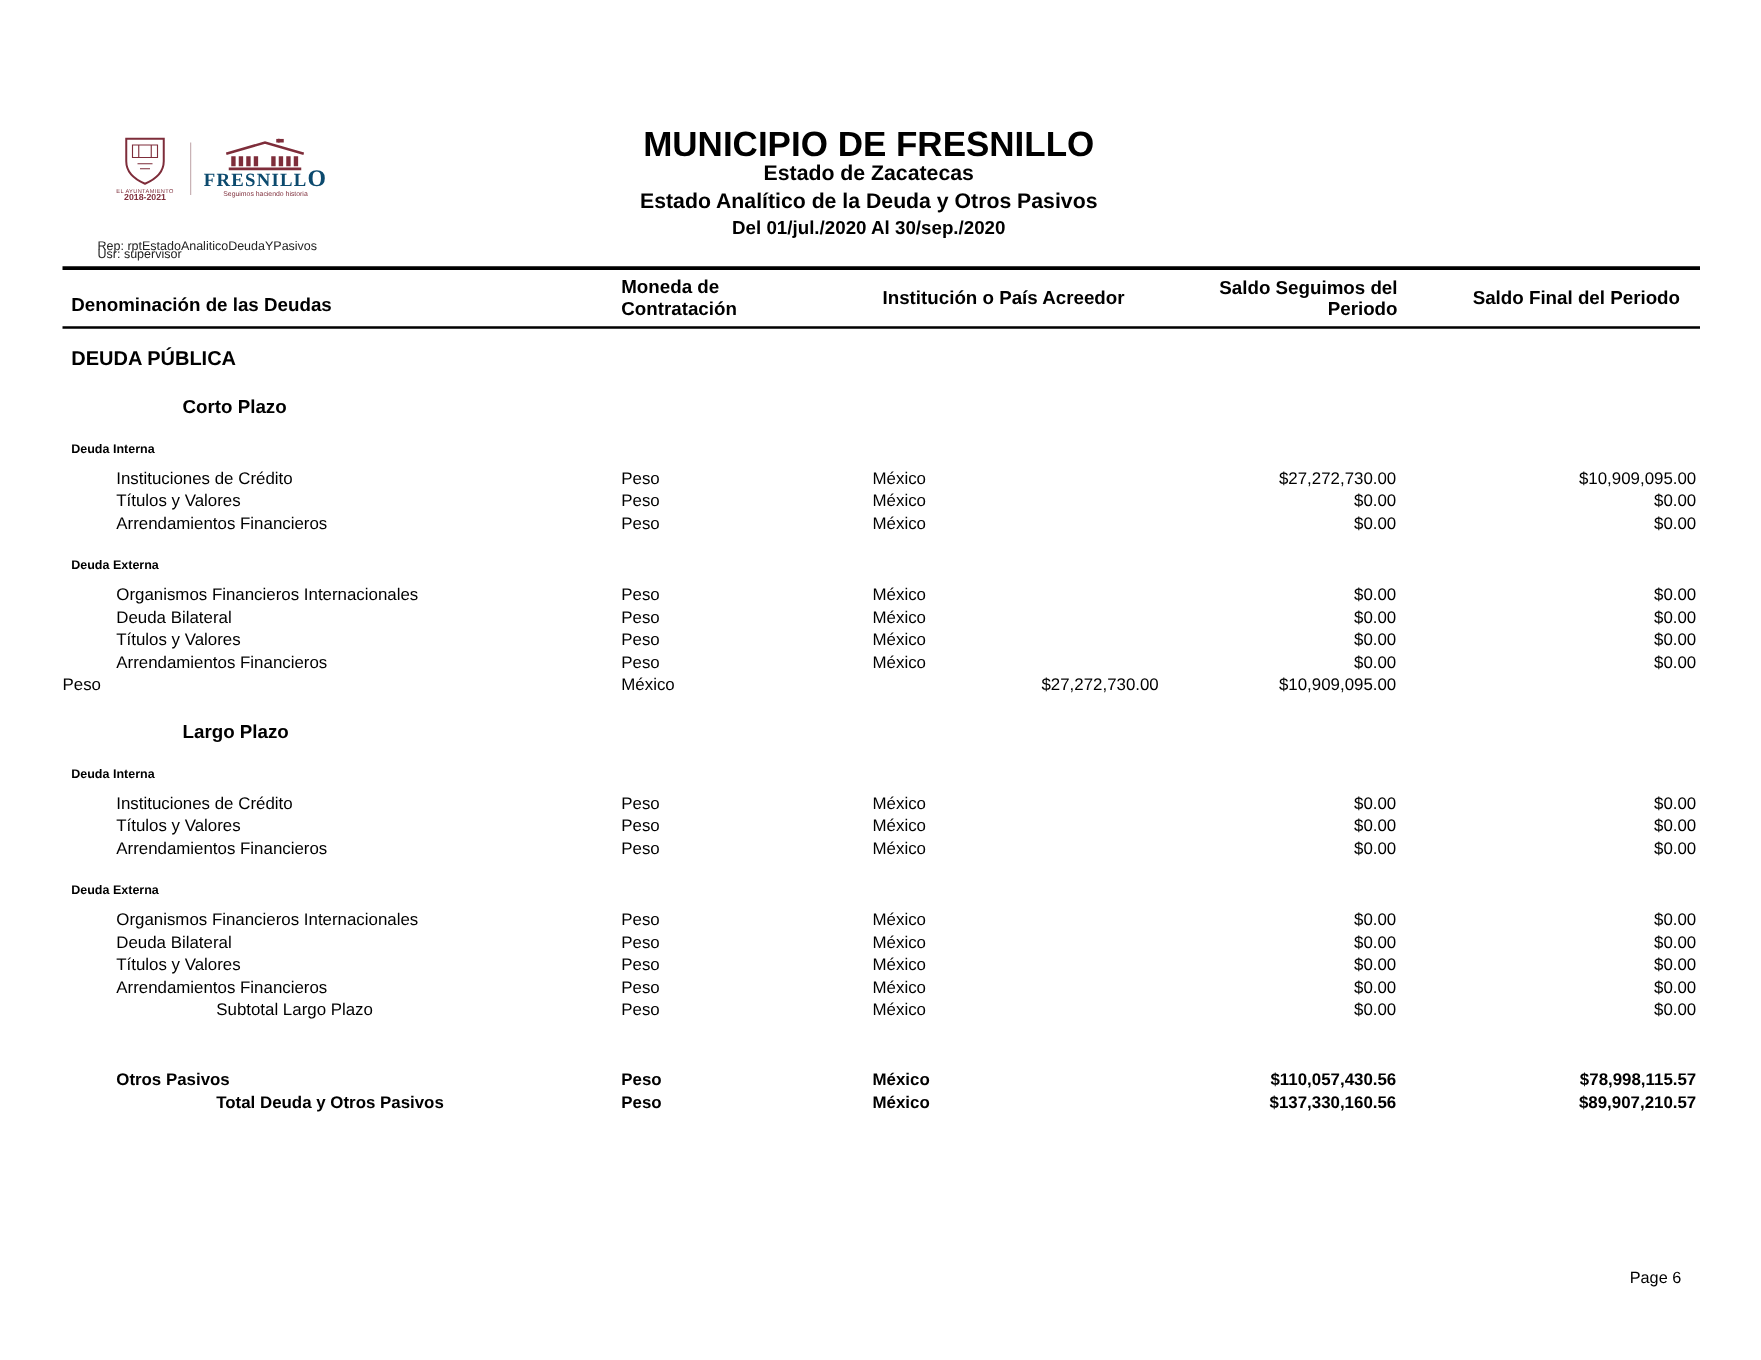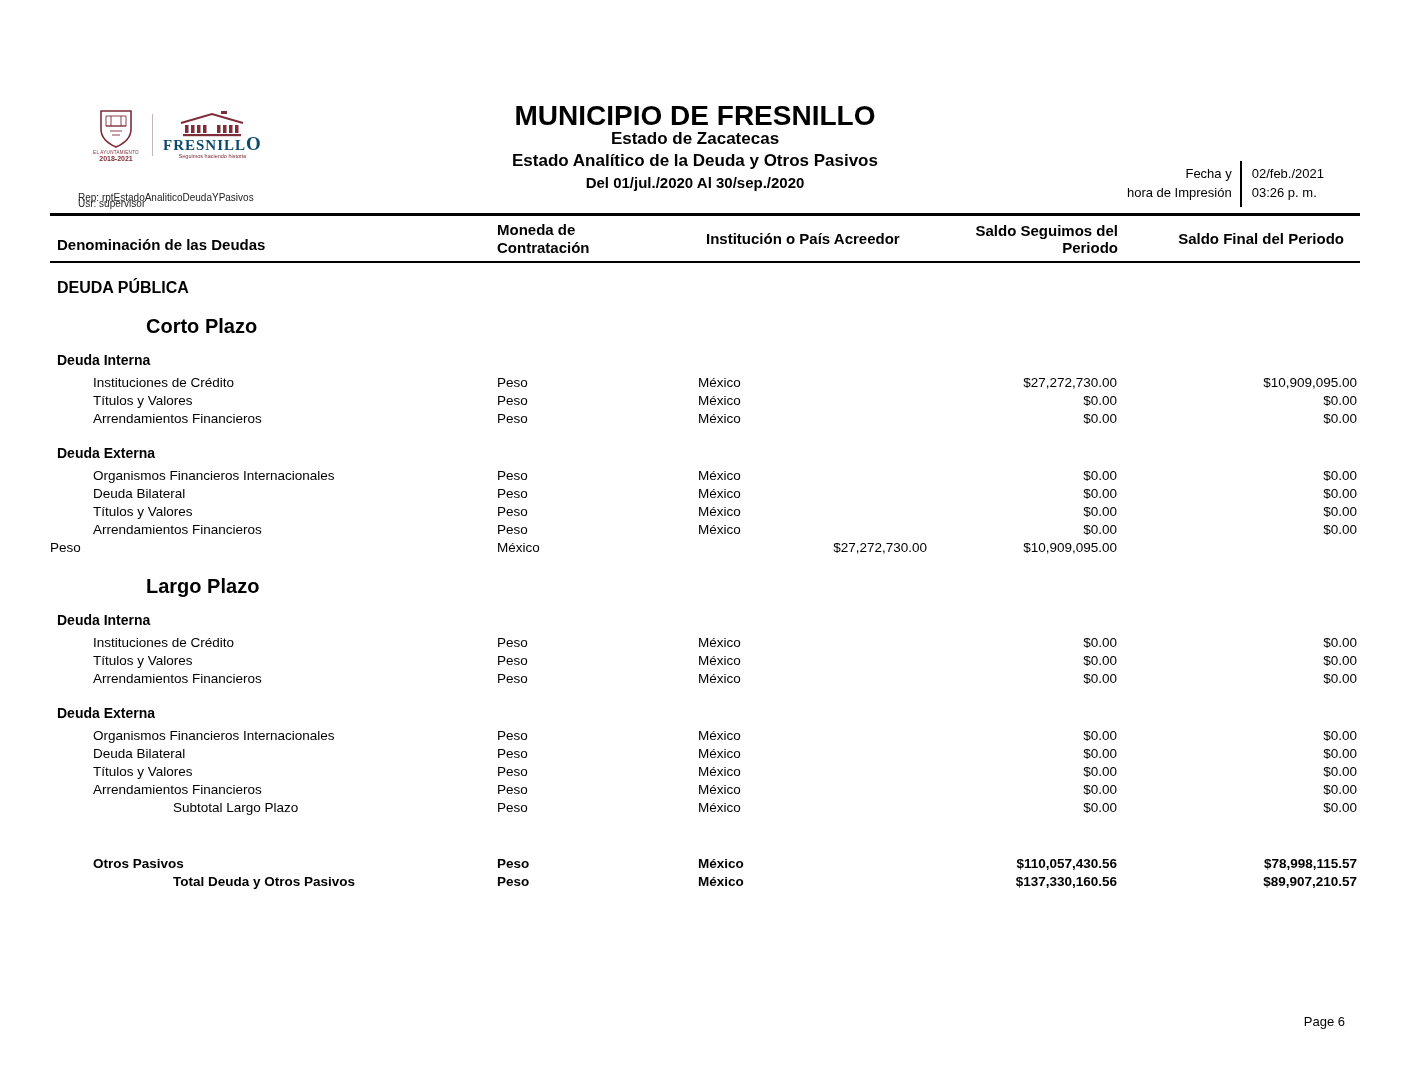--- a/index.html
+++ b/index.html
@@ -52,23 +52,23 @@
   .th-initial { text-align:right; padding-right:2px; }
   .th-final { text-align:right; padding-right:16px; }
 
   .table-body { position:absolute; left:50px; top:263px; width:1310px; }
   .trow { line-height:18px; font-size:13.5px; }
   .trow .c-label { padding-left:43px; }
   .trow .c-currency { padding-left:0; }
   .trow .c-initial, .trow .c-final { text-align:right; padding-right:3px; }
   .trow.section { font-weight:bold; font-size:16px; margin-top:16px; margin-bottom:4px; }
   .trow.section .c-label { padding-left:7px; }
-  .trow.plazo { font-weight:bold; font-size:20px; margin-top:20px; margin-bottom:5px; }
+  .trow.plazo { font-weight:bold; font-size:15px; margin-top:20px; margin-bottom:5px; }
   .trow.plazo .c-label { padding-left:96px; }
-  .trow.group { font-weight:bold; font-size:14px; margin-top:16px; margin-bottom:5px; }
+  .trow.group { font-weight:bold; font-size:10px; margin-top:16px; margin-bottom:5px; }
   .trow.group .c-label { padding-left:7px; }
   .trow.subtotal .c-label { padding-left:123px; }
   .trow.total { font-weight:bold; margin-top:38px; }
   .trow.grandtotal { font-weight:bold; }
   .trow.grandtotal .c-label { padding-left:123px; }
 
   
   .page-footer { position:absolute; top:1014px; right:64px; font-size:13px; }
 </style>
 </head>
@@ -109,31 +109,20 @@
     </div>
   </div>
 
   <div class="titles">
     <div class="t-main">MUNICIPIO DE FRESNILLO</div>
     <div class="t-state">Estado de Zacatecas</div>
     <div class="t-report">Estado Analítico de la Deuda y Otros Pasivos</div>
     <div class="t-period">Del 01/jul./2020 Al 30/sep./2020</div>
   </div>
 
-  <div class="print-info">
-    <div class="print-labels">
-      <div>Fecha y</div>
-      <div>hora de Impresión</div>
-    </div>
-    <div class="print-bar"></div>
-    <div class="print-values">
-      <div>02/feb./2021</div>
-      <div>03:26 p. m.</div>
-    </div>
-  </div>
 
   <div class="rep-line">Rep: rptEstadoAnaliticoDeudaYPasivos</div>
   <div class="usr-line">Usr: supervisor</div>
 
   <div class="table-header grid-cols">
     <div class="th-label">Denominación de las Deudas</div>
     <div class="th-currency">
         <span>Moneda de Contratación</span>
       </div>
     <div class="th-institution">Institución o País Acreedor</div>

